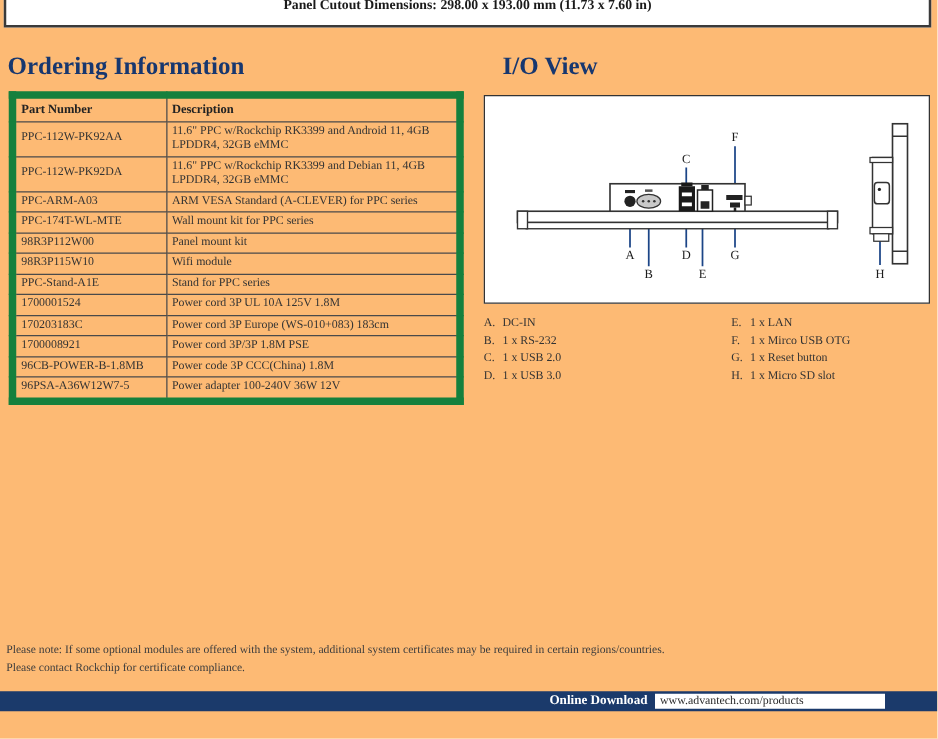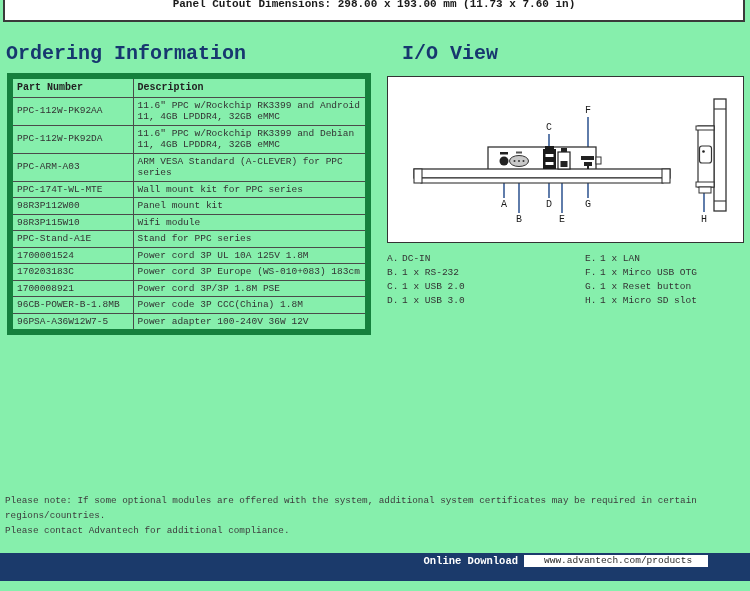--- a/index.html
+++ b/index.html
@@ -1,17 +1,17 @@
 <!DOCTYPE html>
 <html><head>
 <meta charset="utf-8">
 <style>
   html,body{margin:0;padding:0;background:#fff;}
-  .page{position:relative;width:750px;height:591px;background:#86efac;overflow:hidden;
-        font-family:Liberation Mono, monospace;color:#333;}
+  .page{position:relative;width:750px;height:591px;background:#fdba74;overflow:hidden;
+        font-family:Liberation Serif, serif;color:#333;}
 
   
   .top-box{position:absolute;left:3px;top:-32px;width:742px;height:54px;
            border:2px solid #3a3a3a;box-sizing:border-box;background:#fff;}
   .top-box-text{position:absolute;left:0;right:0;top:28px;text-align:center;
                 font-size:11px;font-weight:bold;color:#1a1a1a;line-height:12px;}
 
   
   .section-title{position:absolute;margin:0;font-size:20px;font-weight:bold;
                  color:#17376f;letter-spacing:0px;top:42px;}
@@ -39,29 +39,29 @@
            line-height:11px;}
 
   
   .legend-col{position:absolute;top:252px;}
   .legend-left{left:387px;}
   .legend-right{left:585px;}
   .legend-item{font-size:9.5px;line-height:14px;color:#333;display:flex;}
   .legend-item .lk{width:15px;flex:0 0 15px;}
 
   
-  .notes{position:absolute;left:5px;top:493px;font-size:9.3px;line-height:15px;color:#3d3d3d;}
-
-  
-  .footer-bar{position:absolute;left:0;top:553px;width:750px;height:28px;background:#1b3a6b;}
+  .notes{position:absolute;left:5px;top:513px;font-size:9.3px;line-height:15px;color:#3d3d3d;}
+
+  
+  .footer-bar{position:absolute;left:0;top:553px;width:750px;height:16px;background:#1b3a6b;}
   .dl-label{position:absolute;right:232px;top:0;height:16px;line-height:16px;
             color:#ffffff;font-weight:bold;font-size:10.5px;}
   .url-box{position:absolute;left:524px;top:2px;width:184px;height:12px;background:#ffffff;
            display:block;}
-  .url-text{display:block;font-size:9.5px;line-height:12px;color:#2a2a2a;padding-left:20px;}
+  .url-text{display:block;font-size:9.5px;line-height:12px;color:#2a2a2a;padding-left:4px;}
 </style>
 </head>
 <body>
 
 <div class="page">
 
   <div class="top-box">
     <div class="top-box-text">Panel Cutout Dimensions: 298.00 x 193.00 mm (11.73 x 7.60 in)</div>
   </div>
 
@@ -244,21 +244,21 @@
       <span>1 x Reset button</span>
     </div>
     <div class="legend-item">
       <span class="lk">H.</span>
       <span>1 x Micro SD slot</span>
     </div>
   </div>
 
   <div class="notes">
     <div>Please note: If some optional modules are offered with the system, additional system certificates may be required in certain regions/countries.</div>
-    <div>Please contact Advantech for additional compliance.</div>
+    <div>Please contact Rockchip for certificate compliance.</div>
   </div>
 
   <div class="footer-bar">
     <span class="dl-label">Online Download</span>
     <span class="url-box">
       <span class="url-text">www.advantech.com/products</span>
     </span>
   </div>
 
 </div>

